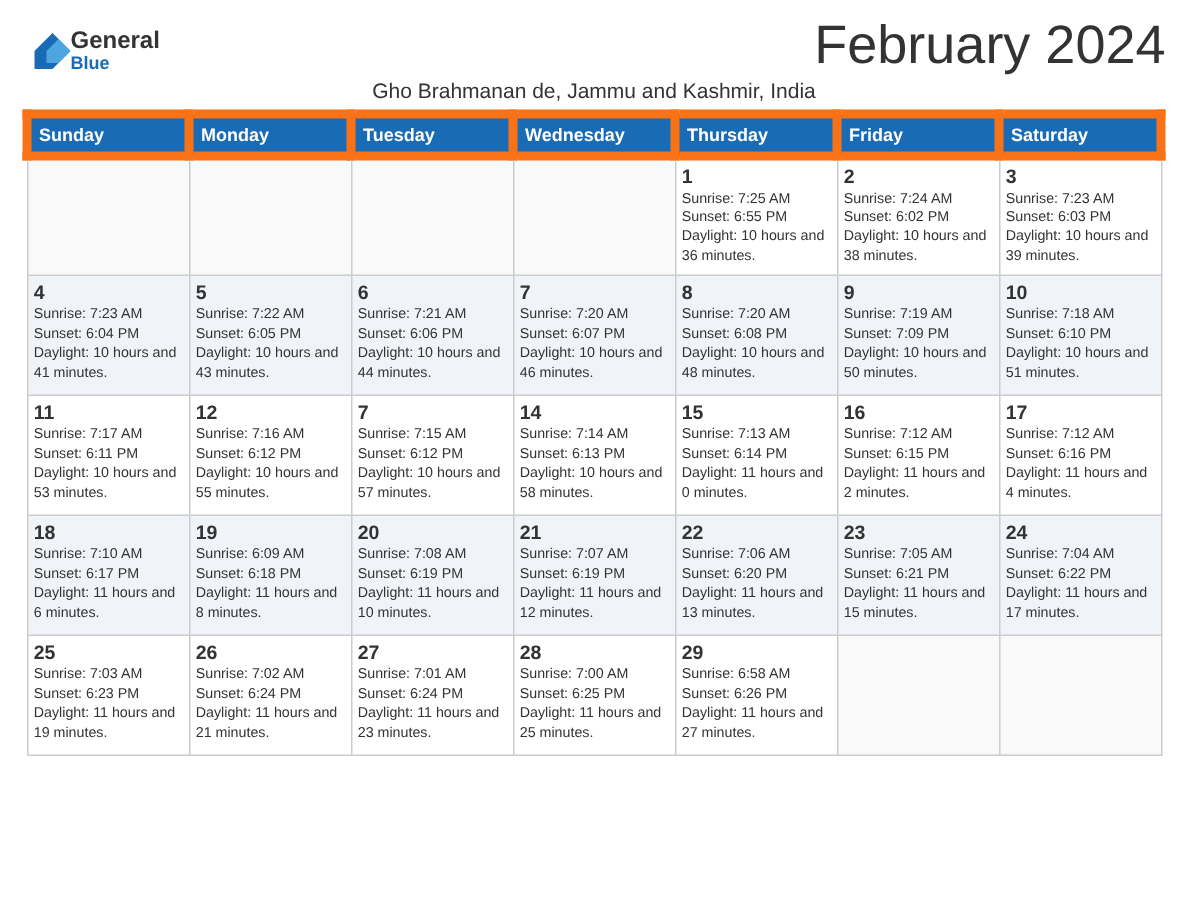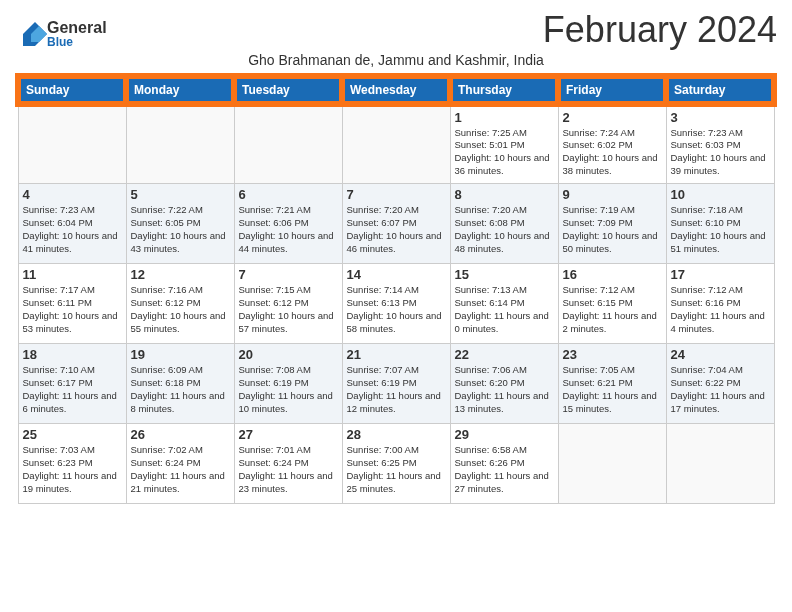--- a/index.html
+++ b/index.html
@@ -123,21 +123,21 @@
     </thead>
     <tbody id="calendar-body">
     <tr>
           <td class="empty"></td>
           <td class="empty"></td>
           <td class="empty"></td>
           <td class="empty"></td>
           <td>
             <span class="day-number">1</span>
             <div class="day-info">Sunrise: 7:25 AM
-Sunset: 5:01 PM
+Sunset: 6:55 PM
 Daylight: 10 hours
 and 36 minutes.</div>
           </td>
           <td>
             <span class="day-number">2</span>
             <div class="day-info">Sunrise: 7:24 AM
 Sunset: 6:02 PM
 Daylight: 10 hours
 and 38 minutes.</div>
           </td>

